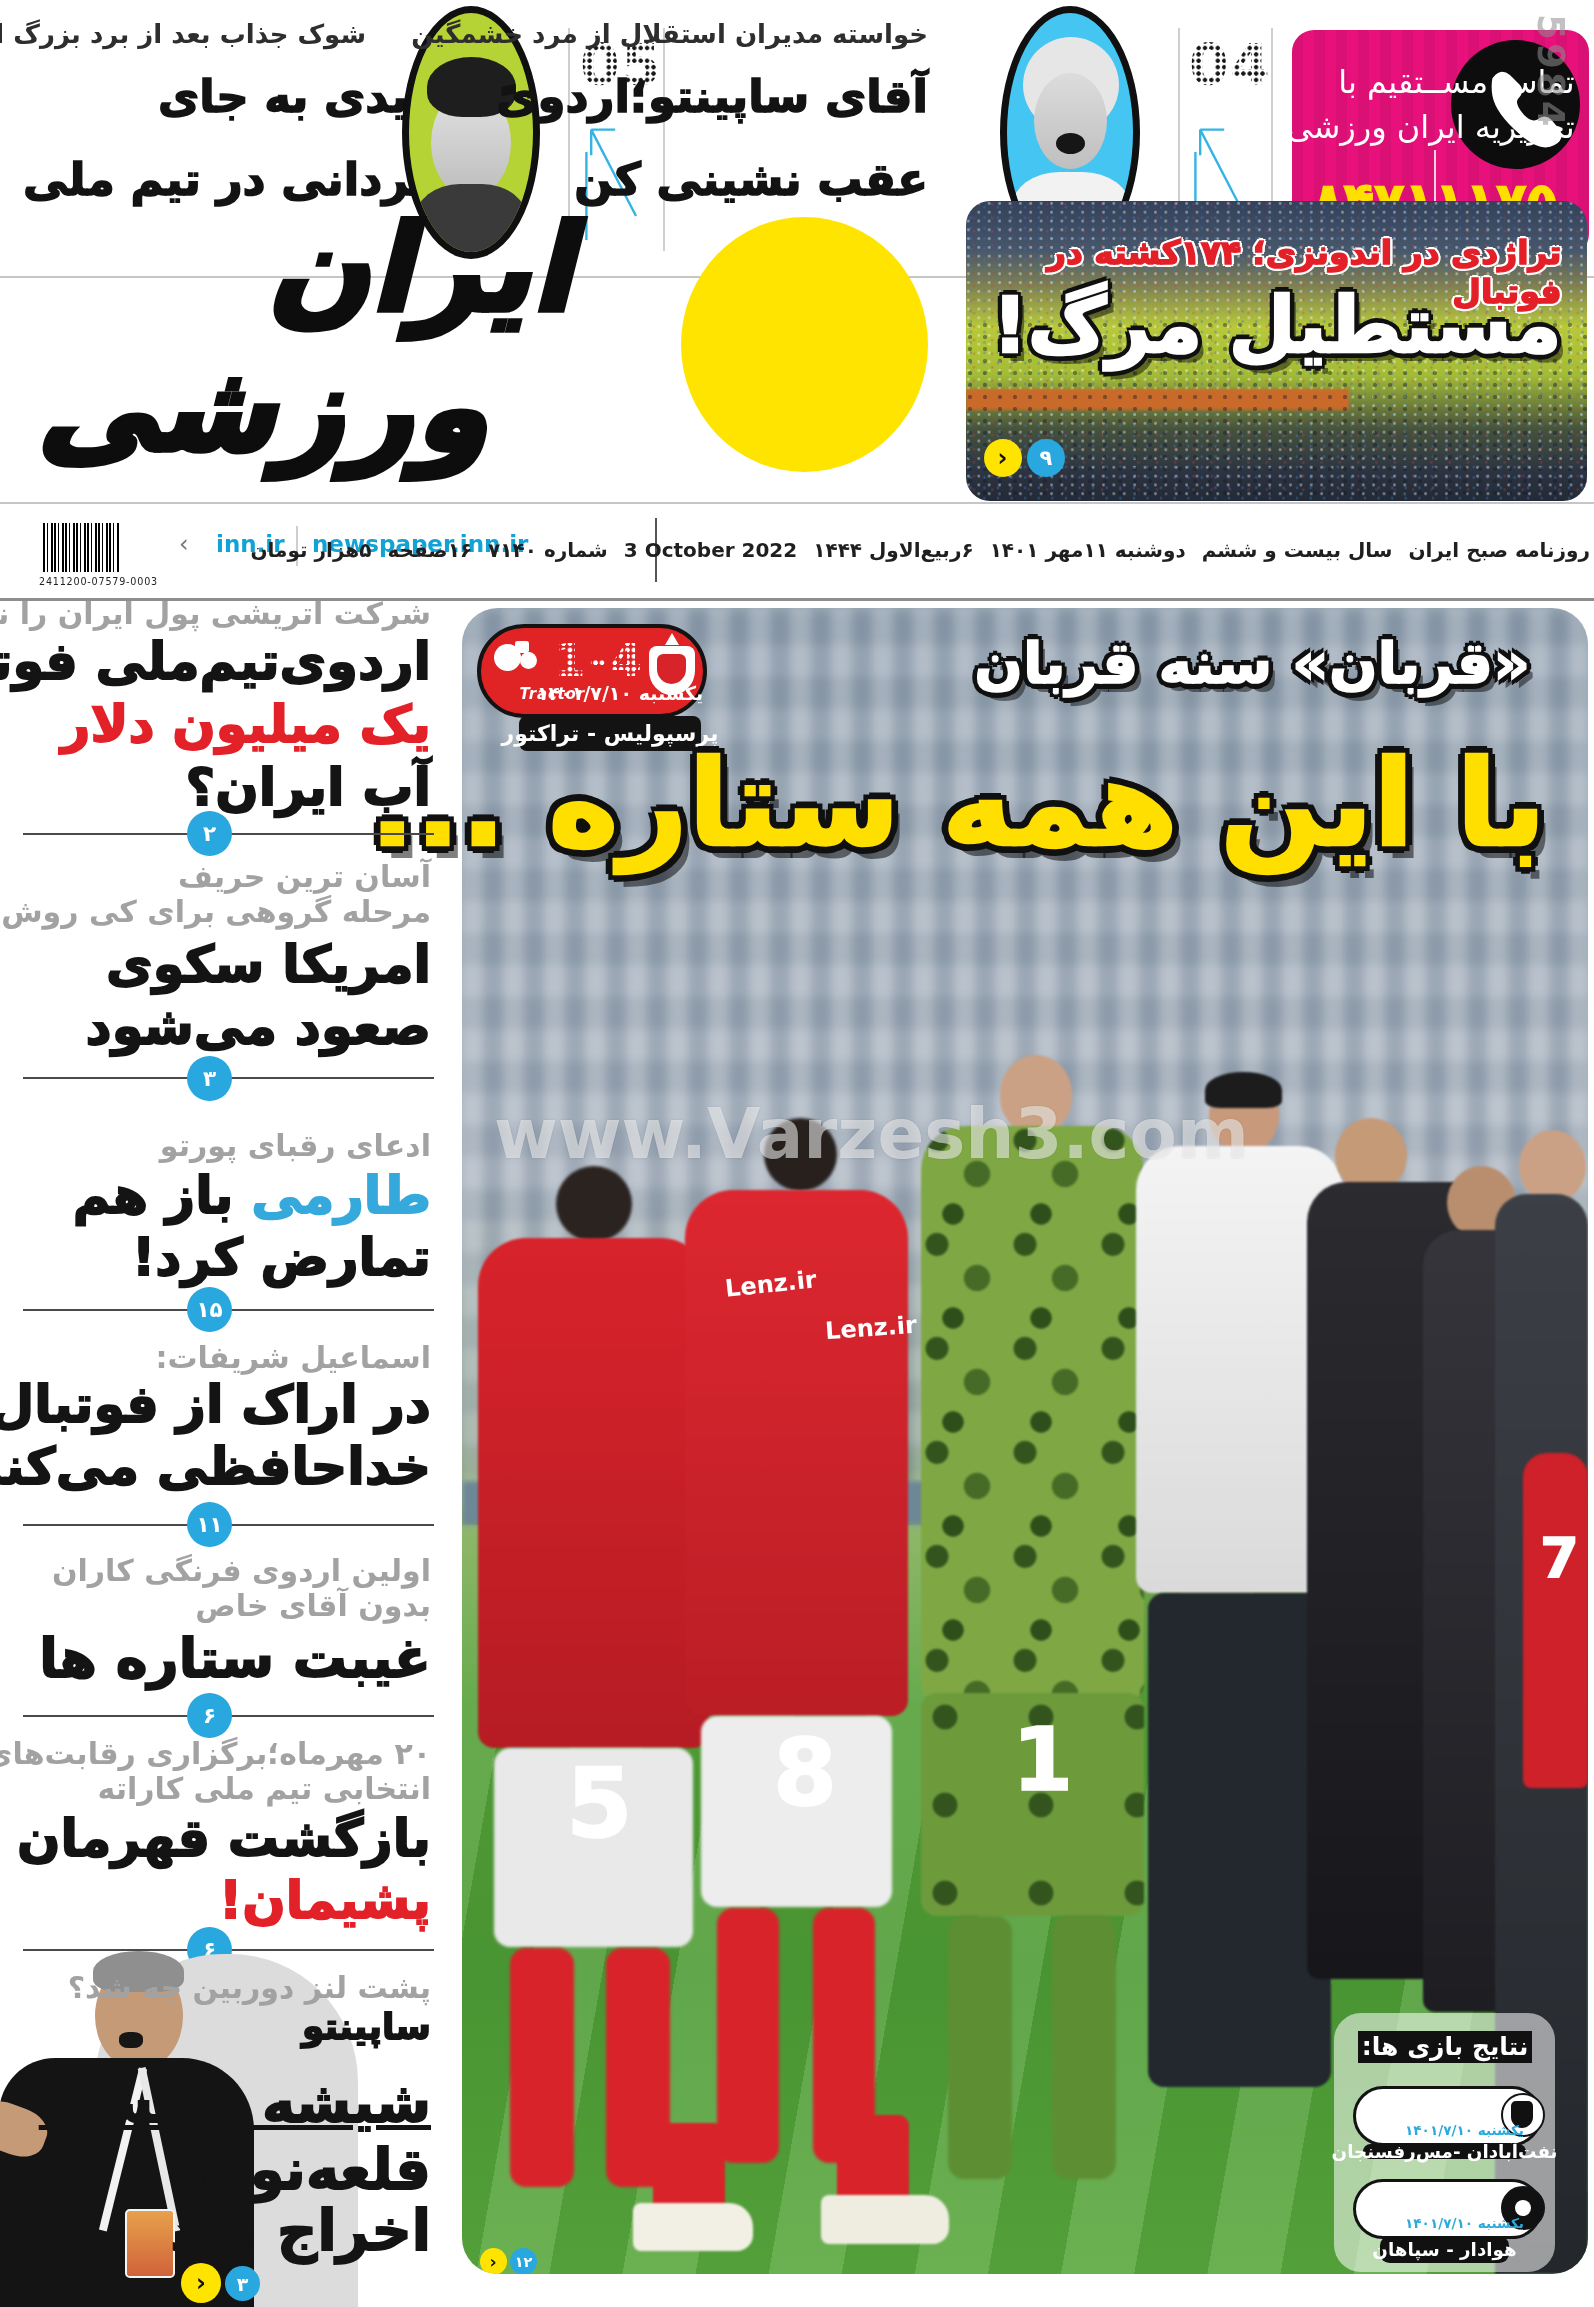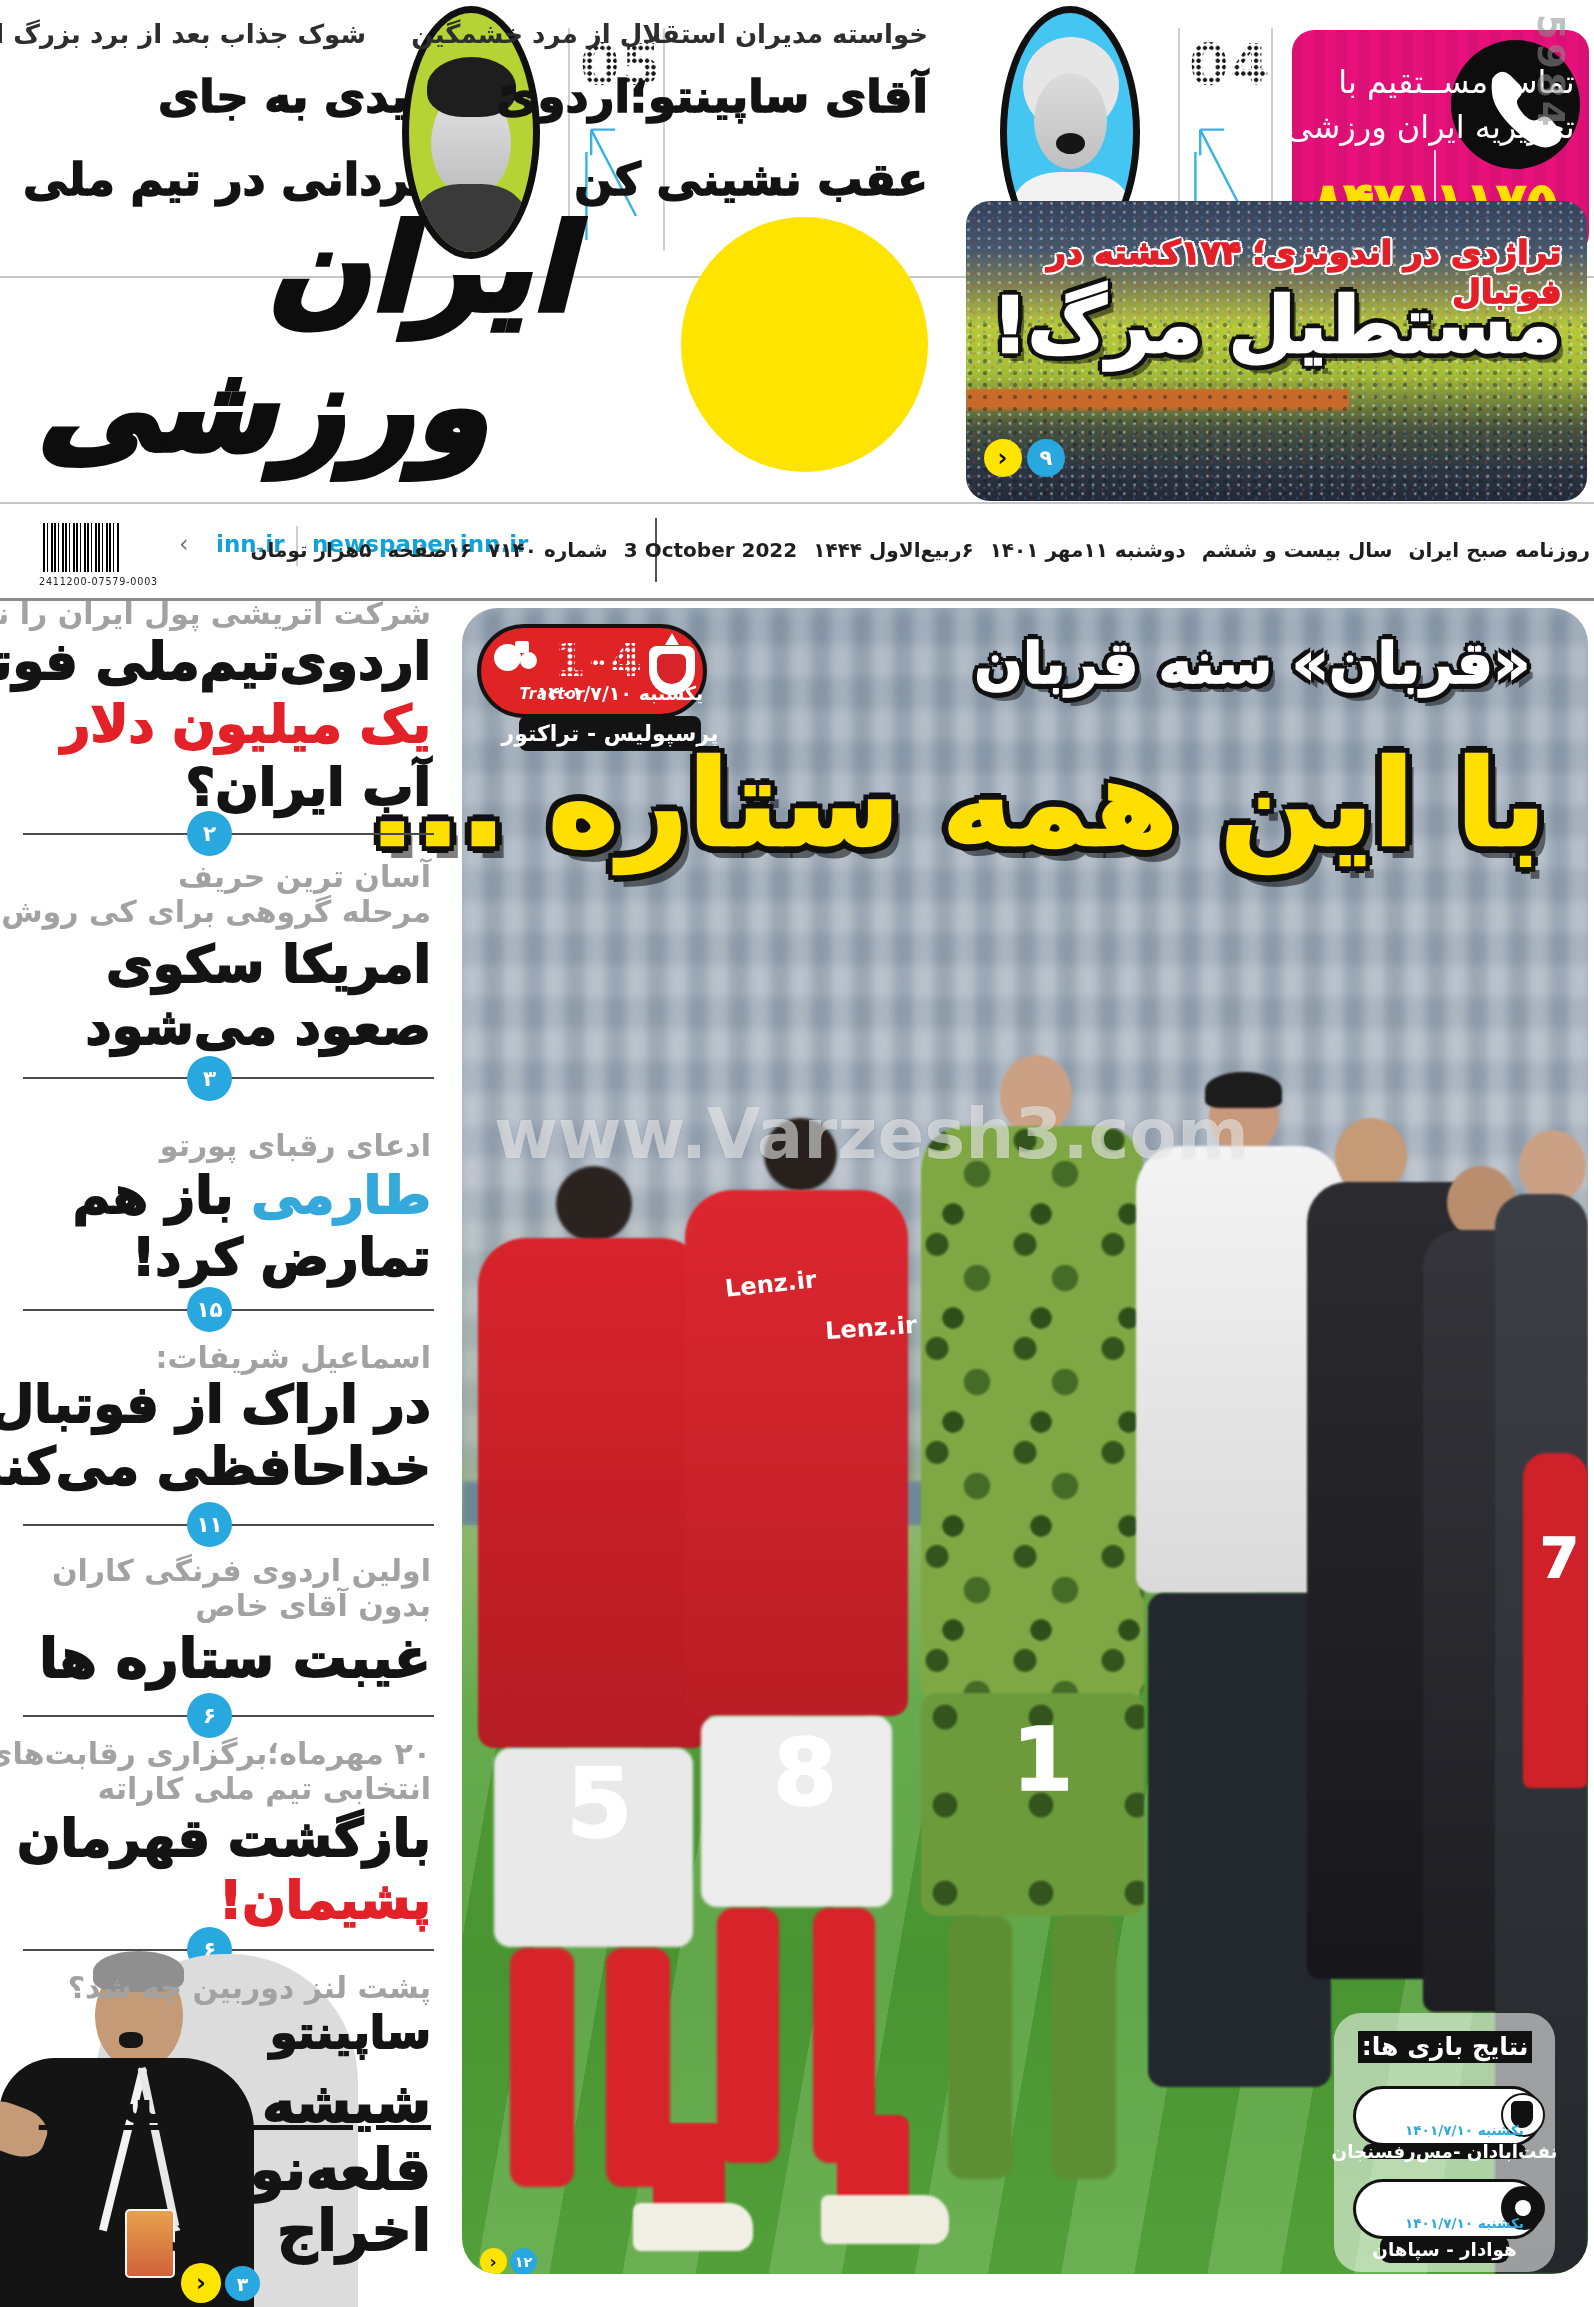--- a/index.html
+++ b/index.html
@@ -347,21 +347,21 @@
     <div class="abs" style="left:96px;top:16px;width:88px;height:108px;background:#c59a77;border-radius:50%;"></div>
     <div class="abs" style="left:94px;top:4.8px;width:91px;height:41px;background:#8f8f8f;border-radius:50% 50% 30% 30%;"></div>
     <div class="abs" style="left:120px;top:86px;width:24px;height:16px;background:#161616;border-radius:40%;"></div>
     <div class="abs" style="left:0px;top:112px;width:255px;height:367px;background:#141414;border-radius:56px 72px 0 0;"></div>
     <div class="abs" style="left:120px;top:120px;width:8px;height:167px;background:#f3f3f3;transform:rotate(14deg);"></div>
     <div class="abs" style="left:156px;top:120px;width:8px;height:167px;background:#e8e8e8;transform:rotate(-12deg);"></div>
     <div class="abs" style="left:126px;top:263px;width:46px;height:65px;background:linear-gradient(180deg,#e7a14c,#d0633a);border:2.4px solid #f5f5f5;border-radius:4.8px;"></div>
     <div class="abs" style="left:-24px;top:159px;width:72px;height:48px;background:#c59a77;border-radius:40%;transform:rotate(20deg);"></div>
   </div>
   <div class="abs sb-k" style="right:1163px;top:1970px;">پشت لنز دوربین چه شد؟</div>
-  <div class="abs sb-h" style="right:1163px;top:2006px;font-size:45px;">ساپینتو</div>
+  <div class="abs sb-h" style="right:1163px;top:2006px;font-size:36px;">ساپینتو</div>
   <div class="abs sb-h" style="right:1163px;top:2070px;font-size:56px;text-decoration:underline;">شیشه شکست</div>
   <div class="abs sb-h" style="right:1163px;top:2137px;font-size:56px;">قلعه‌نویی</div>
   <div class="abs sb-h" style="right:1163px;top:2198px;font-size:56px;">اخراج شد</div>
   <div class="abs chip yellow" style="left:182px;top:2263px;width:40px;height:40px;font-size:24px;">‹</div>
   <div class="abs chip blue" style="left:226px;top:2266px;width:35px;height:35px;font-size:19px;">۳</div>
 
 </div>
 
 
 </body></html>

